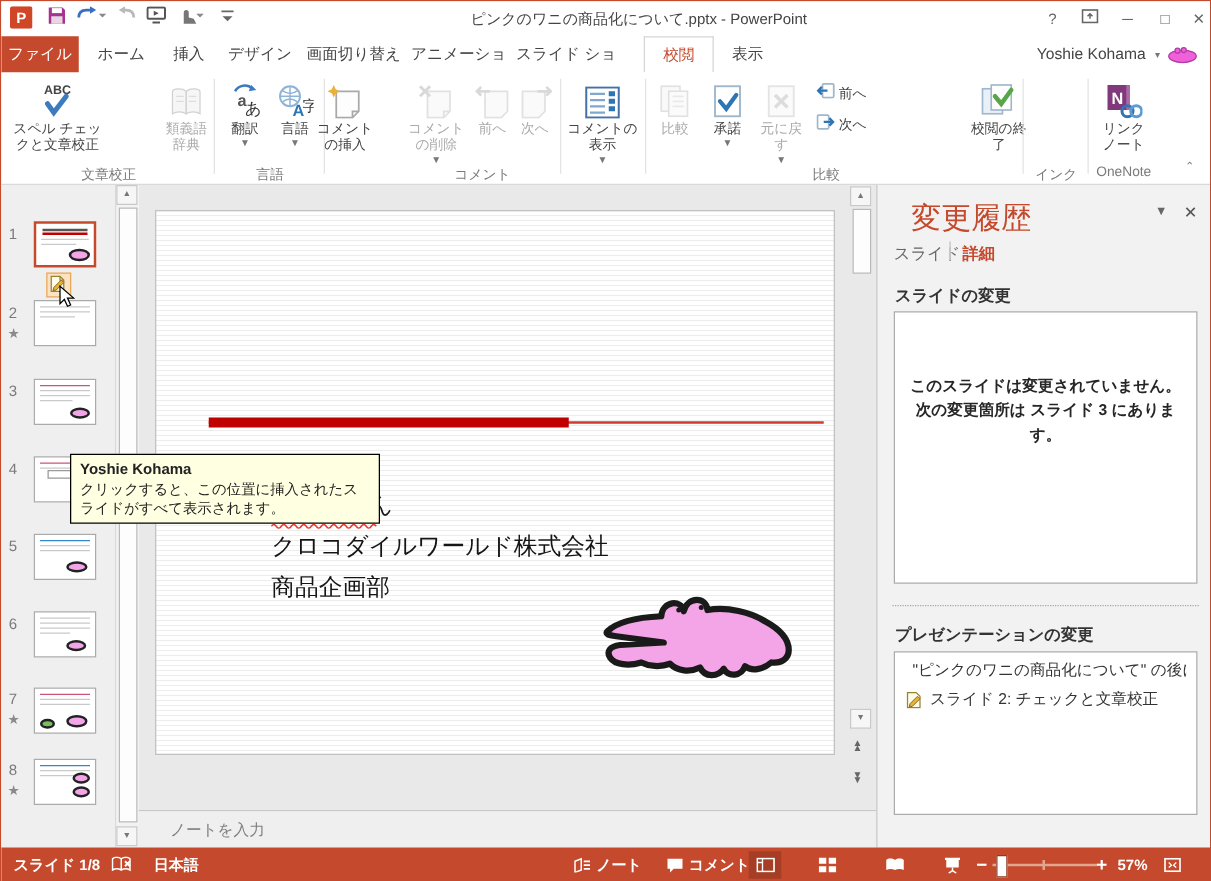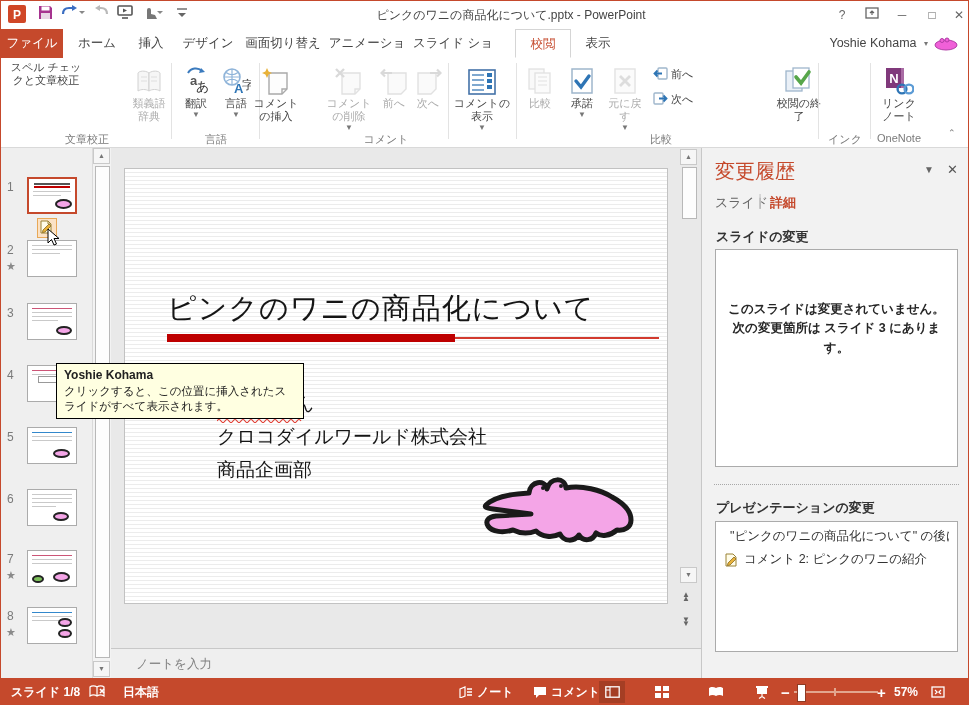--- a/index.html
+++ b/index.html
@@ -141,20 +141,26 @@
           <ellipse cx="13" cy="8" rx="11" ry="5" fill="#F060D8" stroke="#B03CA6" stroke-width="1"></ellipse>
           <circle cx="9" cy="3.5" r="2" fill="#F060D8" stroke="#B03CA6"></circle>
           <circle cx="14" cy="3" r="2" fill="#F060D8" stroke="#B03CA6"></circle>
         </svg>
     </div>
   </div>
 
   <div id="ribbon">
 
     <div class="rbtn" style="left:6px;width:78px">
+      <div class="ric">
+        <svg width="28" height="30" viewBox="0 0 28 30">
+            <text x="14" y="10" font-size="10" font-weight="bold" fill="#444" text-anchor="middle">ABC</text>
+            <path d="M6 18 l5 7 10 -13" fill="none" stroke="#3B7BBE" stroke-width="4" stroke-linecap="round"></path>
+          </svg>
+      </div>
       <div class="rlb">スペル チェックと文章校正</div>
     </div>
     <div class="rbtn dis" style="left:128px;width:40px">
       <div class="ric">
         <svg width="26" height="26" viewBox="0 0 26 26">
             <path d="M13 4 C9 1 3 2 2 4 v18 c3 -2 8 -2 11 0 z" fill="#EDEDED" stroke="#9A9A9A"></path>
             <path d="M13 4 C17 1 23 2 24 4 v18 c-3 -2 -8 -2 -11 0 z" fill="#EDEDED" stroke="#9A9A9A"></path>
             <path d="M5 8h6 M5 12h6 M15 8h6 M15 12h6" stroke="#B5B5B5"></path>
           </svg>
       </div>
@@ -410,21 +416,20 @@
       </div>
 
       <div class="vscroll" style="left:91px;top:0;width:18px;height:530px">
         <div class="sarr" style="left:0;top:0">▲</div>
         <div class="sthumb" style="top:18px;height:490px"></div>
         <div class="sarr" style="left:0;top:513px">▼</div>
       </div>
     </div>
 
     <div id="canvas">
-      <div id="slide-title">ピンクのワニの商品化について</div>
       <div class="abs" style="left:42px;top:168px;width:492px;height:2px;background:#D23A2E"></div>
       <div class="abs" style="left:42px;top:165px;width:288px;height:8px;background:#BE0000"></div>
       <div class="bodyline" style="top:222px">わにちゃん</div>
       <svg class="abs" style="left:92px;top:248px" width="88" height="6" viewBox="0 0 88 6">
           <path d="M0 4 q2 -3 4 0 t4 0 t4 0 t4 0 t4 0 t4 0 t4 0 t4 0 t4 0 t4 0 t4 0 t4 0 t4 0 t4 0 t4 0 t4 0 t4 0 t4 0 t4 0 t4 0 t4 0" fill="none" stroke="#E03C31" stroke-width="1.2"></path>
         </svg>
       <div class="bodyline" style="top:255px">クロコダイルワールド株式会社</div>
       <div class="bodyline" style="top:288px">商品企画部</div>
       <svg class="abs" style="left:354px;top:295px" width="160" height="86" viewBox="0 0 160 86">
         <path d="M7 41 C14 34 30 30 50 29 C51 17 66 15 68 25 C71 13 86 13 87 24 C103 21 122 26 133 33 C146 40 152 47 152 56 C152 63 146 67 138 66 C131 72 122 73 117 69 C114 77 104 78 100 71 C95 78 85 78 81 70 C73 74 63 73 57 67 C49 70 40 69 34 66 C24 69 13 68 9 62 C6 57 9 53 17 52 L52 50 L14 45 C7 44 5 43 7 41 Z" fill="#F4A5E7" stroke="#1a1a1a" stroke-width="5" stroke-linejoin="round"></path>
@@ -445,21 +450,21 @@
     <div class="abs" style="left:110px;top:501px;width:590px;height:29px;background:#EFEFEF">
       <div class="abs" style="left:25px;top:7px;font-size:12.5px;color:#808080">ノートを入力</div>
     </div>
 
     <div id="tooltip">
       <b>Yoshie Kohama</b>
       <span>クリックすると、この位置に挿入されたスライドがすべて表示されます。</span>
     </div>
 
     <div id="revpanel">
-      <div class="abs" style="left:13px;top:10px;font-size:20px;color:#C5492C">変更履歴</div>
+      <div class="abs" style="left:27px;top:10px;font-size:24px;color:#C5492C">変更履歴</div>
       <div class="abs" style="left:222px;top:16px;font-size:10px;color:#666">▼</div>
       <div class="abs" style="left:245px;top:14px;font-size:13px;color:#555">✕</div>
       <div class="abs" style="left:13px;top:46px;font-size:13px;color:#666">スライド</div>
       <div class="abs" style="left:56px;top:44px;color:#CCC">|</div>
       <div class="abs" style="left:68px;top:46px;font-size:13px;font-weight:bold;color:#C5492C">詳細</div>
       <div class="abs" style="left:14px;top:80px;font-size:13px;font-weight:bold;color:#333">スライドの変更</div>
       <div class="revbox" style="top:101px;height:218px;display:flex;align-items:flex-start;justify-content:center">
         <div style="margin-top:50px;padding:0 10px;font-size:12.5px;font-weight:bold;color:#262626;text-align:center;line-height:1.55">このスライドは変更されていません。次の変更箇所は スライド 3 にあります。</div>
       </div>
       <div class="abs" style="left:12px;top:336px;width:245px;border-top:1px dotted #A8A8A8"></div>
@@ -470,21 +475,21 @@
               <path d="M2 1 h7 l3 3 v9 h-10 z" fill="#FFFCE8" stroke="#9A8234" stroke-width="1"></path>
               <path d="M4 10 L10 4 l2 2 -6 6 -2.6 .6 z" fill="#E8B23A" stroke="#8A6A1E" stroke-width=".8"></path>
             </svg>
           <span>"ピンクのワニの商品化について" の後に...</span>
         </div>
         <div class="revitem">
           <svg width="14" height="14" viewBox="0 0 14 14">
               <path d="M2 1 h7 l3 3 v9 h-10 z" fill="#FFFCE8" stroke="#9A8234" stroke-width="1"></path>
               <path d="M4 10 L10 4 l2 2 -6 6 -2.6 .6 z" fill="#E8B23A" stroke="#8A6A1E" stroke-width=".8"></path>
             </svg>
-          <span>コメント 2: ピンクのワニの紹介</span>
+          <span>スライド 2: チェックと文章校正</span>
         </div>
       </div>
     </div>
   </div>
 
   <div id="statusbar">
     <div class="sb" style="left:10px">スライド 1/8</div>
     <div class="sb" style="left:88px">
       <svg width="17" height="14" viewBox="0 0 17 14">
           <path d="M8 2 C6 .5 2.5 .5 1 2 v9 c2 -1.2 5 -1.2 7 0 c2 -1.2 5 -1.2 7 0 v-9 C13.5 .5 10 .5 8 2 z M8 2 v9" fill="none" stroke="#fff" stroke-width="1.2"></path>

